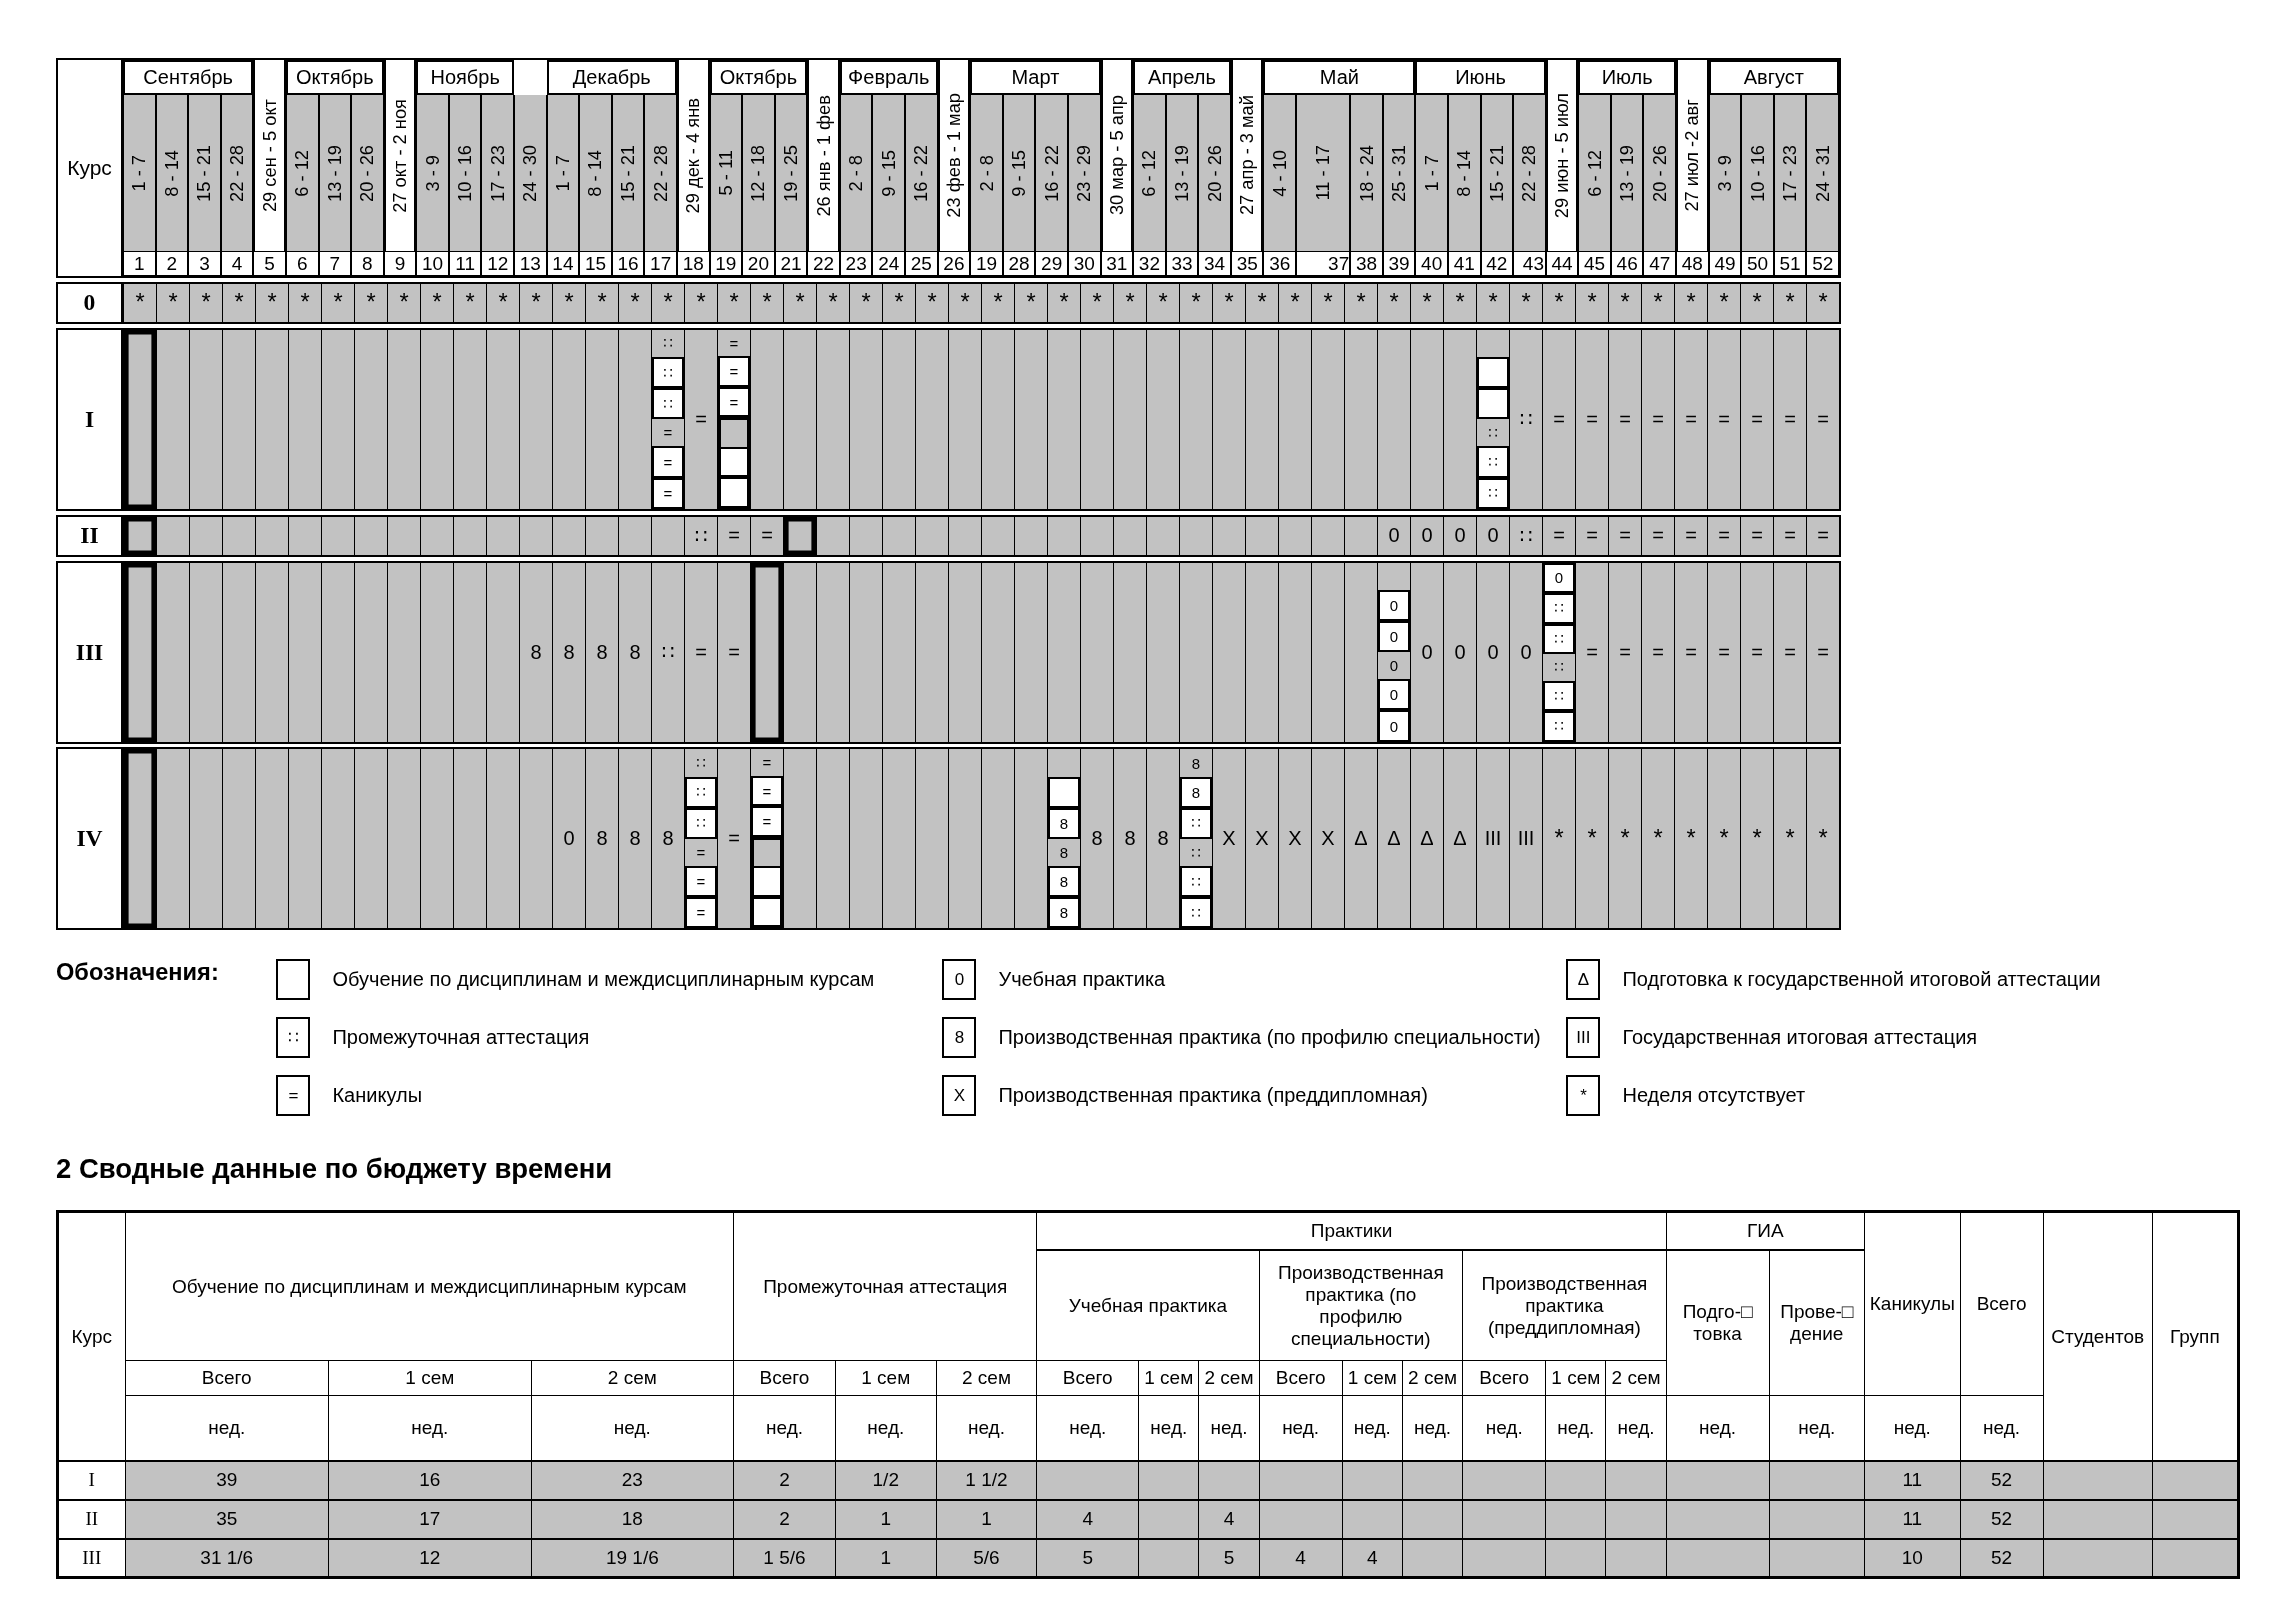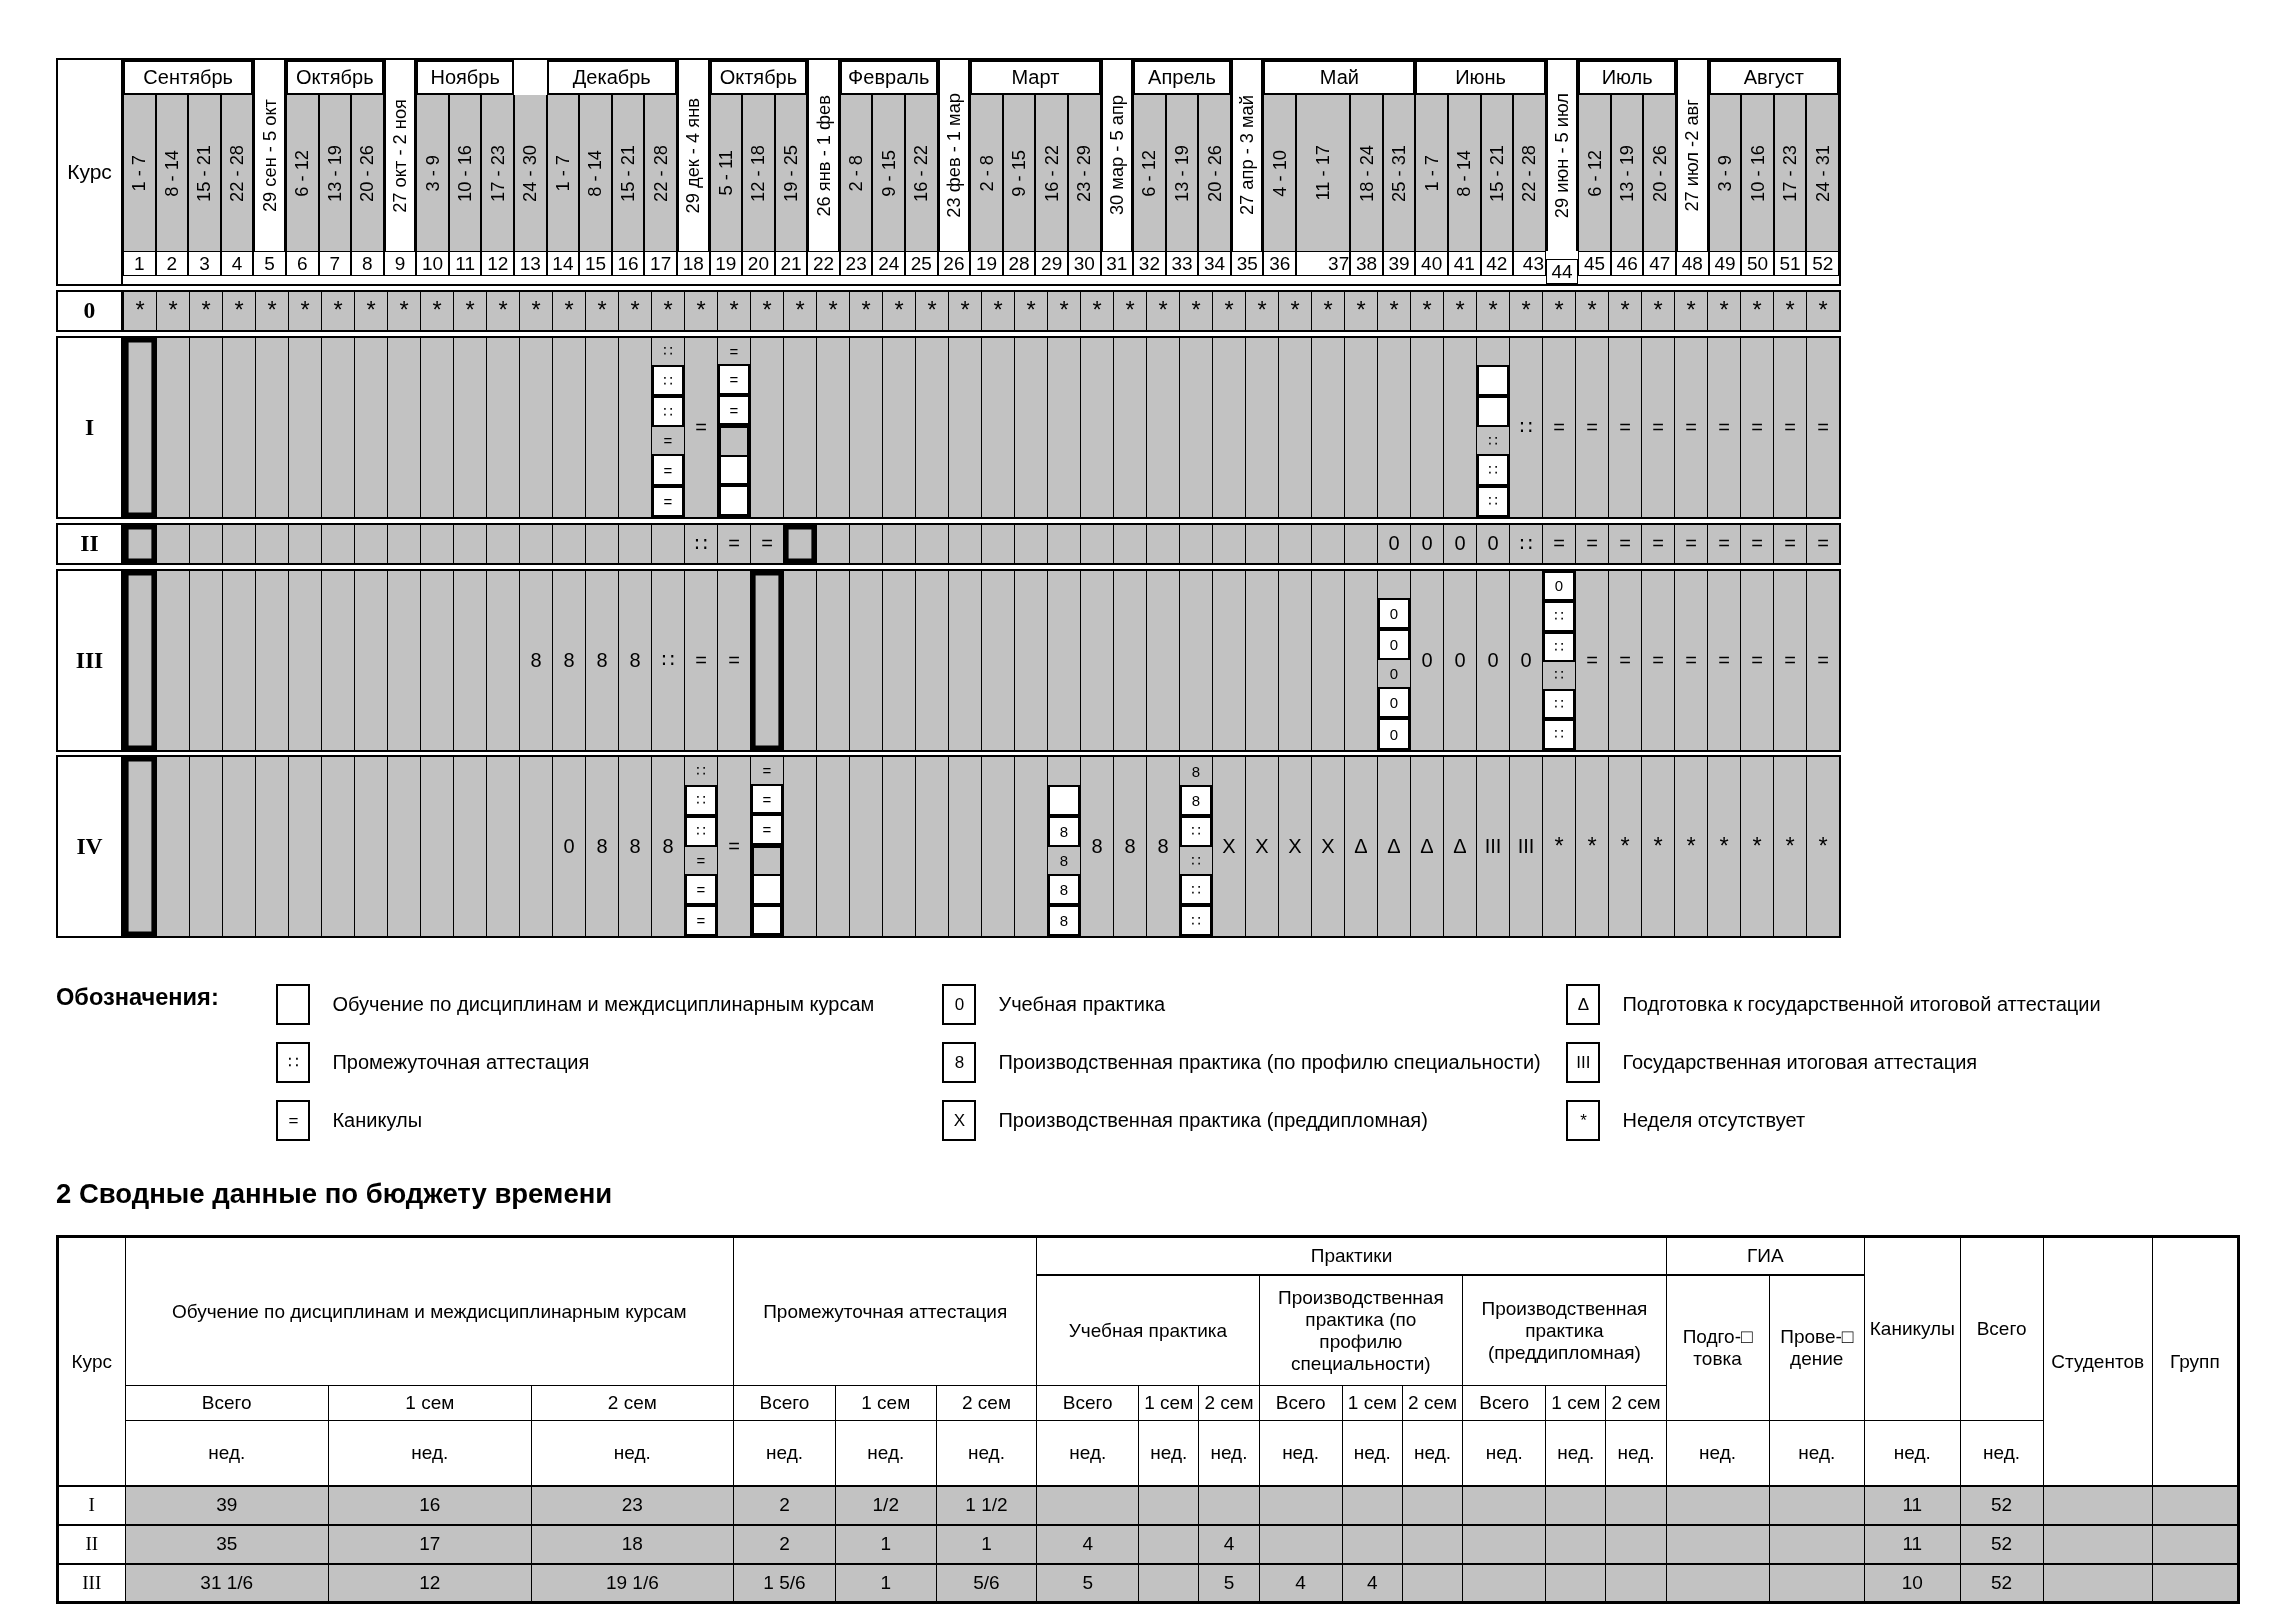--- a/index.html
+++ b/index.html
@@ -37,21 +37,21 @@
   .cal-cell.subdiv { flex-direction:column; align-items:stretch; justify-content:flex-start; padding:0; }
   .sub { flex:1 1 0; display:flex; align-items:center; justify-content:center; font-size:15px; min-height:0; }
   .sub.sg { background:#c2c2c2; }
   .sub.sw { background:#fff; border:2px solid #000; }
   .sub.bs { border-left:3.9px solid #000; border-right:3.9px solid #000; }
   .sub.bs-first { border-top:3.9px solid #000; }
   .sub.bs-last { border-bottom:3.9px solid #000; }
   .sym-star { font-size:23.6px; }
 
   
-  .legend { display:flex; margin-top:46px; font-size:20px; }
+  .legend { display:flex; margin-top:29px; font-size:20px; }
   .legend-label { font-size:23.6px; font-weight:bold; width:236px; }
   .legend-col { display:flex; flex-direction:column; gap:17px; }
   .legend-col.c1 { width:713px; }
   .legend-col.c2 { width:668px; }
   .legend-col.c3 { width:720px; }
   .legend-item { display:flex; align-items:center; gap:22px; }
   .legend-box { width:34px; height:41px; border:2.6px solid #000; background:#fff; flex:0 0 auto;
     display:flex; align-items:center; justify-content:center; font-size:17px; }
 
   
@@ -258,21 +258,21 @@
           <div class="vtext">15 - 21</div>
         </div>
         <div class="num-cell" style="grid-column: 43;">42</div>
         <div class="date-cell" style="grid-column: 44;">
           <div class="vtext">22 - 28</div>
         </div>
         <div class="num-cell" style="grid-column: 44; padding-left: 8px;">43</div>
         <div class="date-cell trans" style="grid-column: 45;">
           <div class="vtext">29 июн - 5 июл</div>
         </div>
-        <div class="num-cell" style="grid-column: 45; margin-top: 8px;">44</div>
+        <div class="num-cell" style="grid-column: 45;">44</div>
         <div class="date-cell" style="grid-column: 46;">
           <div class="vtext">6 - 12</div>
         </div>
         <div class="num-cell" style="grid-column: 46;">45</div>
         <div class="date-cell" style="grid-column: 47;">
           <div class="vtext">13 - 19</div>
         </div>
         <div class="num-cell" style="grid-column: 47;">46</div>
         <div class="date-cell" style="grid-column: 48;">
           <div class="vtext">20 - 26</div>

